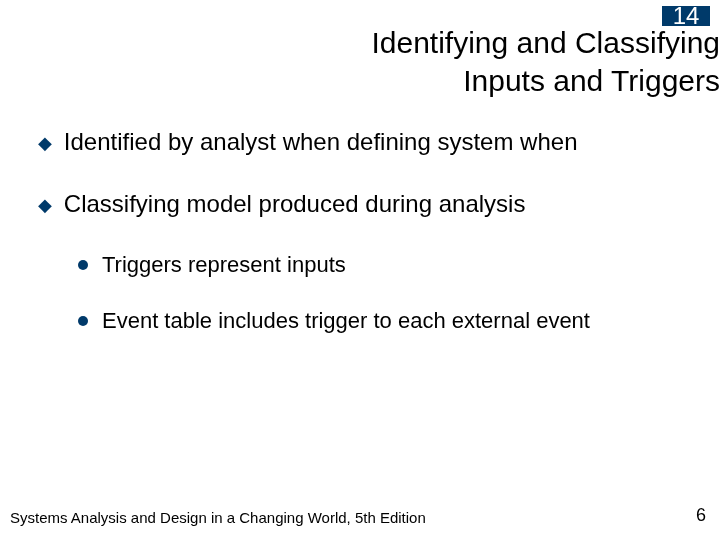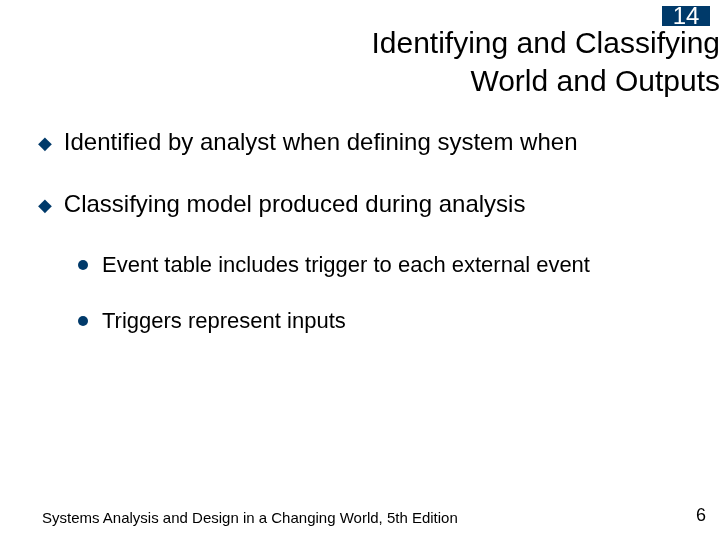--- a/index.html
+++ b/index.html
@@ -5,56 +5,56 @@
   * { margin: 0; padding: 0; box-sizing: border-box; }
   html, body { width: 720px; height: 540px; background: #fff; font-family: Arial, Helvetica, sans-serif; color: #000; }
   .slide { position: relative; width: 720px; height: 540px; }
   .chapter-badge { position: absolute; top: 6px; right: 10px; width: 48px; height: 20px; background: #003a6a; color: #fff; font-size: 24px; display: flex; align-items: center; justify-content: center; }
   .title { position: absolute; top: 24px; left: 0; right: 0; text-align: right; font-size: 30px; line-height: 1.25; font-weight: 400; }
   .body { position: absolute; top: 128px; left: 38px; right: 30px; }
   .bullet-1 { display: flex; align-items: flex-start; margin-bottom: 34px; font-size: 24px; }
   .bullet-1 .marker { color: #003a6a; font-size: 18px; margin-right: 12px; margin-top: 4px; }
   .bullet-2 { display: flex; align-items: flex-start; margin-left: 40px; margin-top: 30px; margin-bottom: 8px; font-size: 22px; }
   .bullet-2 .marker { width: 10px; height: 10px; border-radius: 50%; background: #003a6a; margin-right: 14px; margin-top: 8px; flex-shrink: 0; }
-  .footer-left { position: absolute; bottom: 14px; left: 10px; font-size: 15px; margin-left: 32px; }
+  .footer-left { position: absolute; bottom: 14px; left: 10px; font-size: 15px; }
   .footer-right { position: absolute; bottom: 14px; right: 14px; font-size: 18px; }
 </style>
 </head>
 <body>
 <div class="slide">
 
   <div class="chapter-badge">
     <span>14</span>
   </div>
 
   <div class="title">
     <span>Identifying and Classifying</span><br>
-    <span>World and Outputs</span>
+    <span>Inputs and Triggers</span>
   </div>
 
   <div class="body">
 
     <div class="bullet-1">
       <span class="marker">◆</span>
       <span>Identified by analyst when defining system when</span>
     </div>
 
     <div class="bullet-1">
       <span class="marker">◆</span>
       <span>Classifying model produced during analysis</span>
     </div>
 
     <div class="bullet-2">
       <span class="marker"></span>
-      <span>Event table includes trigger to each external event</span>
+      <span>Triggers represent inputs</span>
     </div>
 
     <div class="bullet-2">
       <span class="marker"></span>
-      <span>Triggers represent inputs</span>
+      <span>Event table includes trigger to each external event</span>
     </div>
 
 
   </div>
 
   <div class="footer-left">Systems Analysis and Design in a Changing World, 5th Edition</div>
   <div class="footer-right">6</div>
 
 </div>
 

